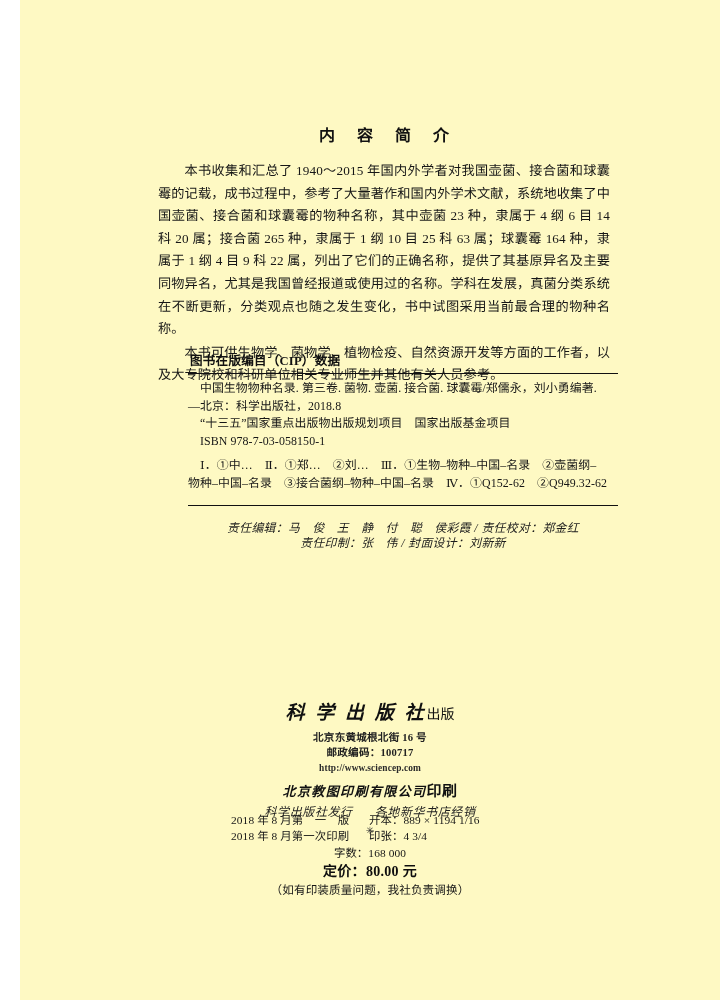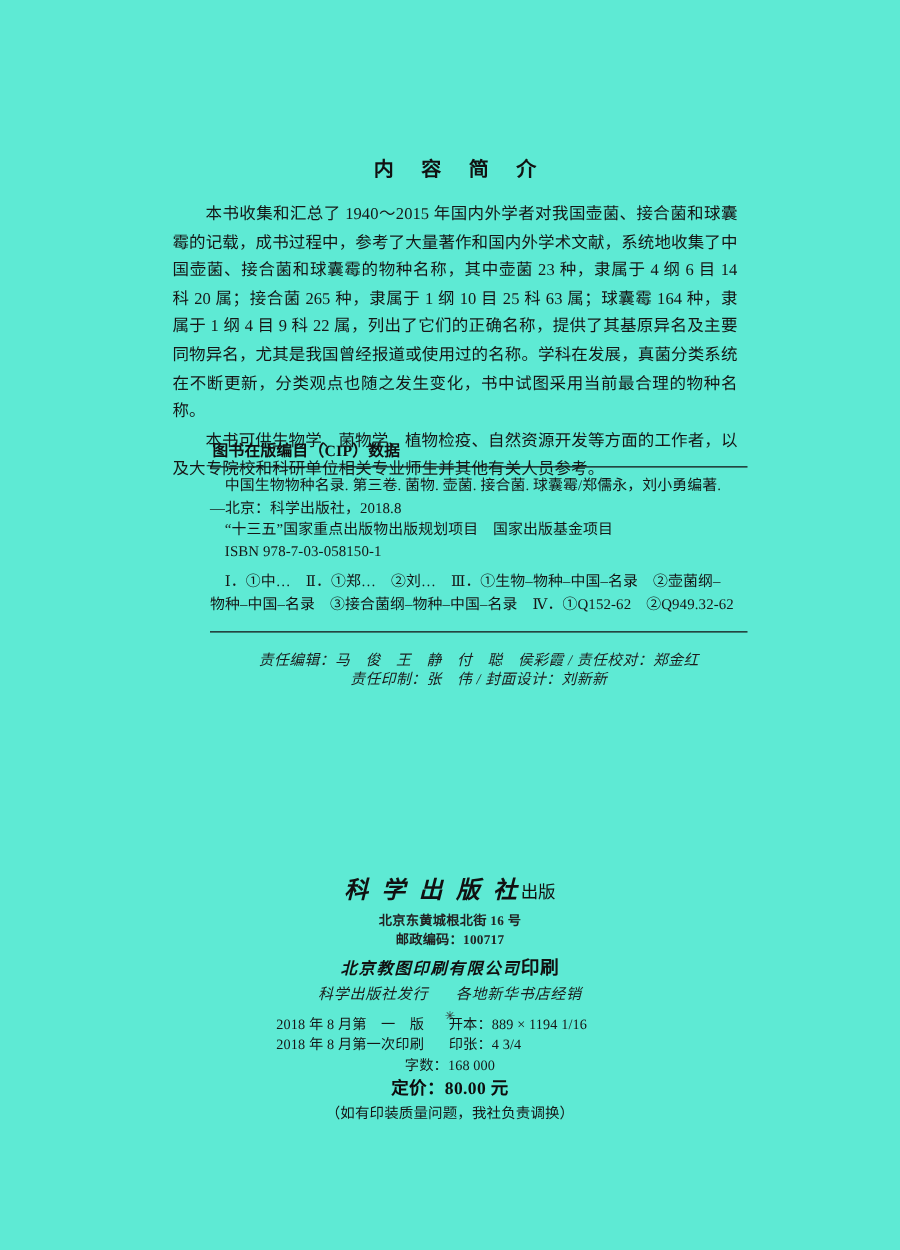--- a/index.html
+++ b/index.html
@@ -14,21 +14,22 @@
     position: relative;
     overflow: hidden;
     font-family: "Liberation Serif", "DejaVu Serif", serif;
     color: #1a1a1a;
     -webkit-font-smoothing: antialiased;
   }
 
   .page {
     position: absolute;
     inset: 0;
-    background: #5eead4;
+    background: #fef9c3;
+    margin-left: 20px;
   }
 
   
   .abstract-block {
     position: absolute;
     left: 138px;
     top: 122px;
     width: 452px;
   }
   .abstract-title {
@@ -263,20 +264,21 @@
       <span>责任印制：</span><span>张　伟</span><span> / </span><span>封面设计：</span><span>刘新新</span>
     </p>
   </section>
 
   <section class="imprint">
     <p class="press-name">
       <span>科 学 出 版 社</span><span class="suffix">出版</span>
     </p>
     <p class="addr-line">北京东黄城根北街 16 号</p>
     <p class="addr-line">邮政编码：100717</p>
+    <p class="addr-line url">http://www.sciencep.com</p>
     <p class="printer-line">
       <span>北京教图印刷有限公司</span><span class="suffix">印刷</span>
     </p>
     <p class="distrib-line">
       <span>科学出版社发行</span><span class="gap2"></span><span>各地新华书店经销</span>
     </p>
     <p class="star">✳</p>
   </section>
 
   <section class="specs">

